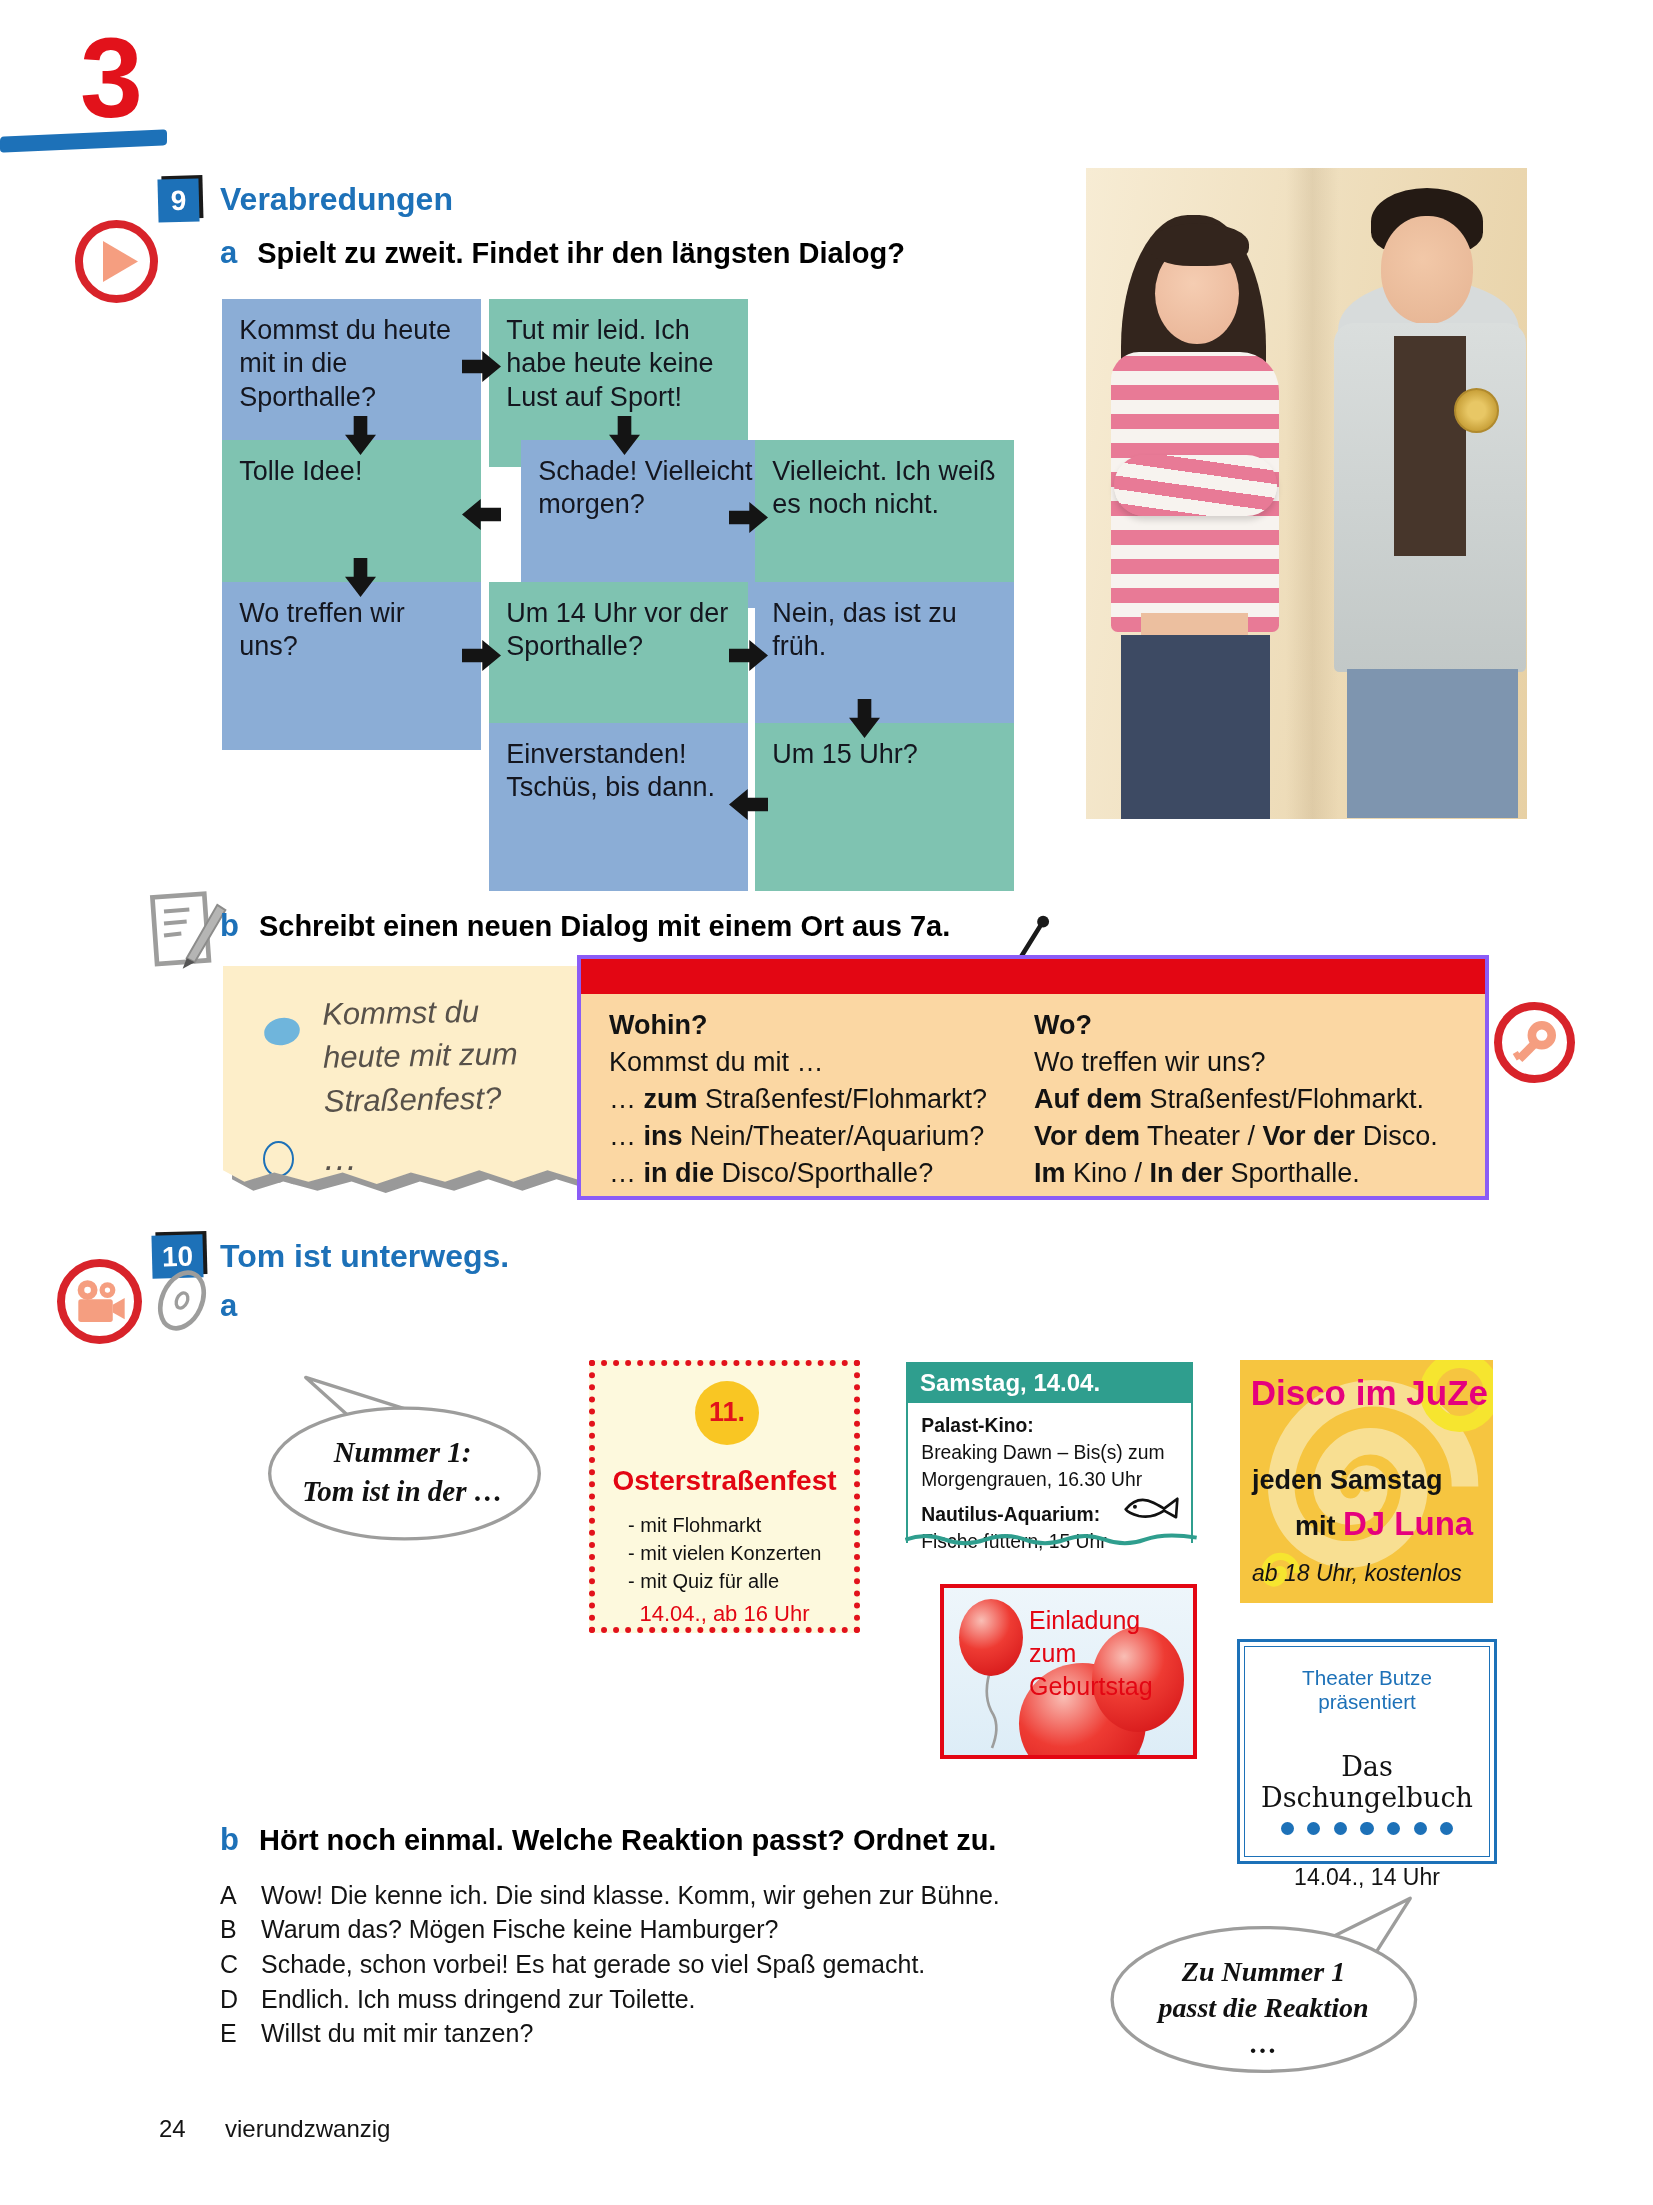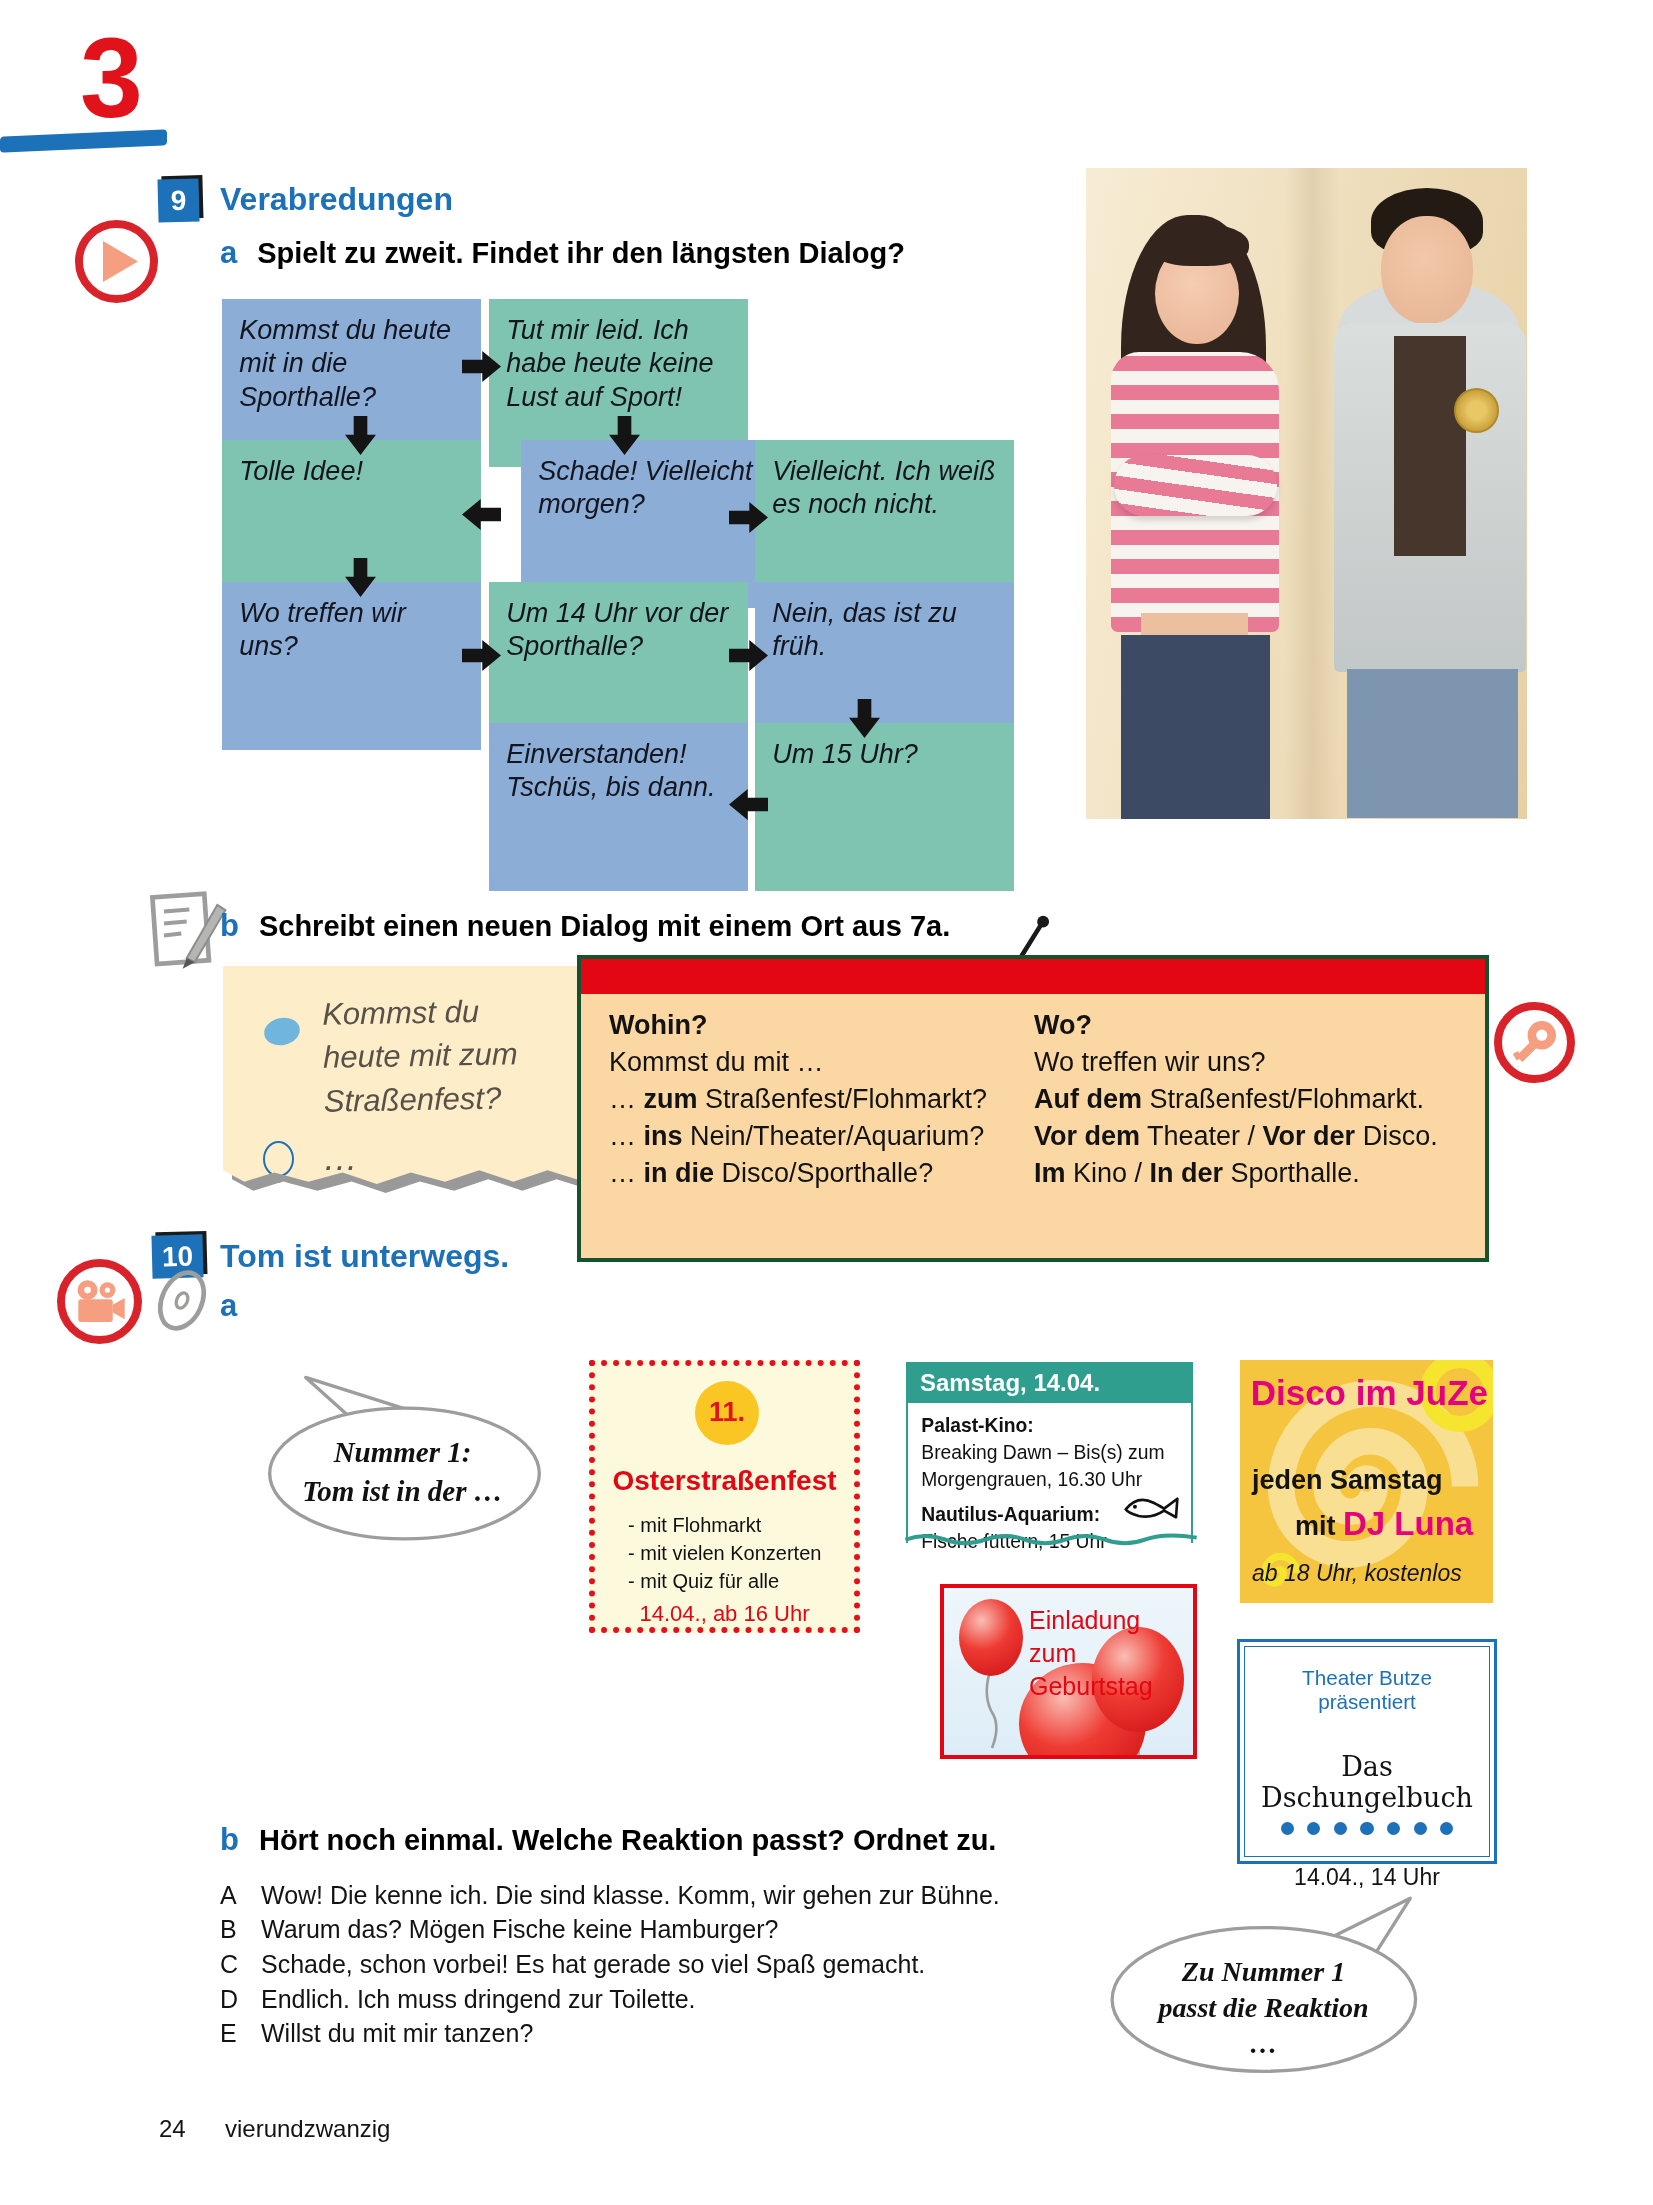--- a/index.html
+++ b/index.html
@@ -21,21 +21,21 @@
   .task .tletter{color:#1d71b8;font-weight:bold;font-size:31px;margin-right:20px;}
   .task .ttext{color:#000;font-weight:bold;font-size:29px;}
 
   
   .ring{border:8.7px solid #d8232a;border-radius:50%;background:#fff;
         display:flex;align-items:center;justify-content:center;}
 
   
   #flow{left:222px;top:299px;width:792px;height:560px;}
   .fbox{position:absolute;width:259px;height:168px;box-sizing:border-box;
-        padding:14.7px 17.3px;font-size:27px;line-height:1.24;color:#14161f;font-style:italic;}
+        padding:14.7px 17.3px;font-size:27px;line-height:1.24;color:#14161f;}
   .fblue{background:#8badd6;}
   .fteal{background:#7fc3b1;}
   .arrow{position:absolute;background:#141414;}
   .ar{width:39px;height:31px;clip-path:polygon(0 28%,52% 28%,52% 0,100% 50%,52% 100%,52% 72%,0 72%);}
   .al{width:39px;height:31px;clip-path:polygon(100% 28%,48% 28%,48% 0,0 50%,48% 100%,48% 72%,100% 72%);}
   .ad{width:31px;height:39px;clip-path:polygon(28% 0,72% 0,72% 48%,100% 48%,50% 100%,0 48%,28% 48%);}
 
   
   #photo{left:1086px;top:168px;width:441px;height:651px;overflow:hidden;
          background:linear-gradient(100deg,#f7ecd4 0%,#efdfbe 45%,#e7d0a4 100%);}
@@ -47,22 +47,22 @@
         clip-path:polygon(0 0,100% 0,100% 88%,96% 93%,90% 89%,83% 94%,76% 90%,68% 95%,60% 90%,52% 95%,44% 91%,36% 96%,28% 91%,20% 95%,12% 91%,5% 95%,0 90%);}
   #note-text{position:absolute;left:100px;top:25px;font-size:31px;line-height:1.4;
         color:#57514a;font-style:italic;white-space:pre-line;transform:rotate(-1deg);}
   #note-dot{position:absolute;left:41px;top:52px;width:36px;height:27px;border-radius:50%;
         background:#6fb5dc;transform:rotate(-12deg);}
   #note-circle{position:absolute;left:40px;top:175px;width:27px;height:32px;border-radius:50%;
         border:2.7px solid #1d71b8;background:transparent;}
   #note-more{position:absolute;left:100px;top:172px;font-size:35px;color:#57514a;font-style:italic;}
 
   
-  #grammar{left:577px;top:955px;width:912px;height:307px;box-sizing:border-box;
-        background:#fbd7a3;border:4px solid #14532d;}
+  #grammar{left:577px;top:955px;width:912px;height:245px;box-sizing:border-box;
+        background:#fbd7a3;border:4px solid #8b5cf6;}
   #grammar-header{position:absolute;left:0;top:0;width:100%;height:35px;background:#e30613;}
   .gcol{position:absolute;top:48px;font-size:27px;line-height:37px;color:#131313;}
   #gcol-left{left:28px;width:413px;}
   #gcol-right{left:453px;width:440px;}
   .gtitle{font-weight:bold;}
   .seg-b{font-weight:bold;}
 
   
   .bubble-text{position:absolute;width:100%;text-align:center;
         font-family:"Liberation Serif",serif;font-style:italic;font-weight:bold;color:#111;}

